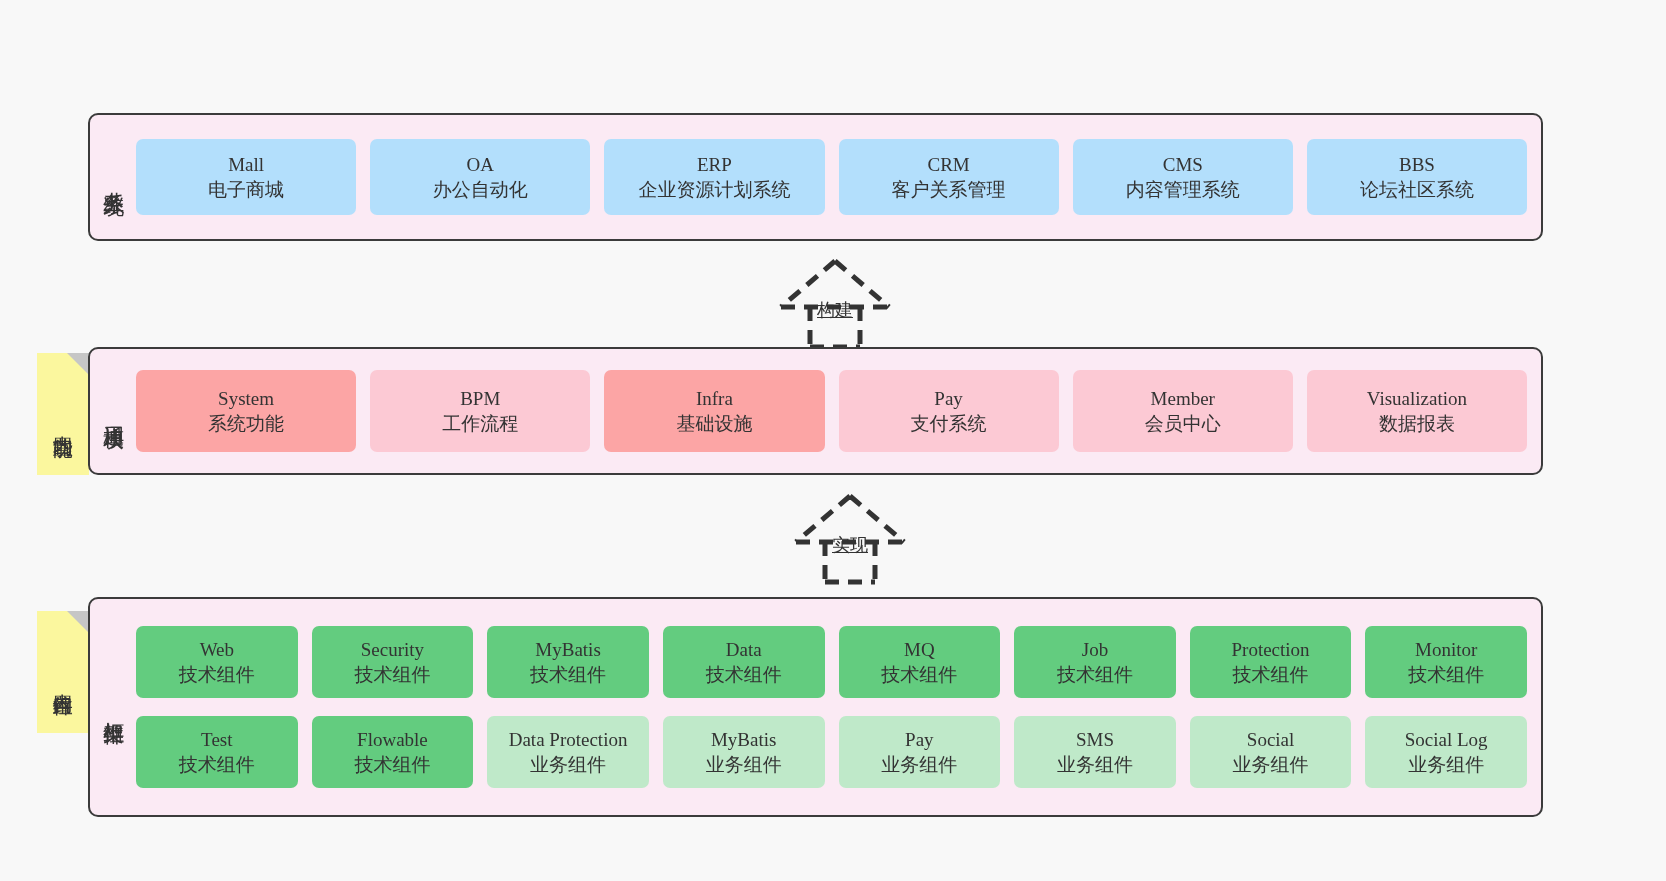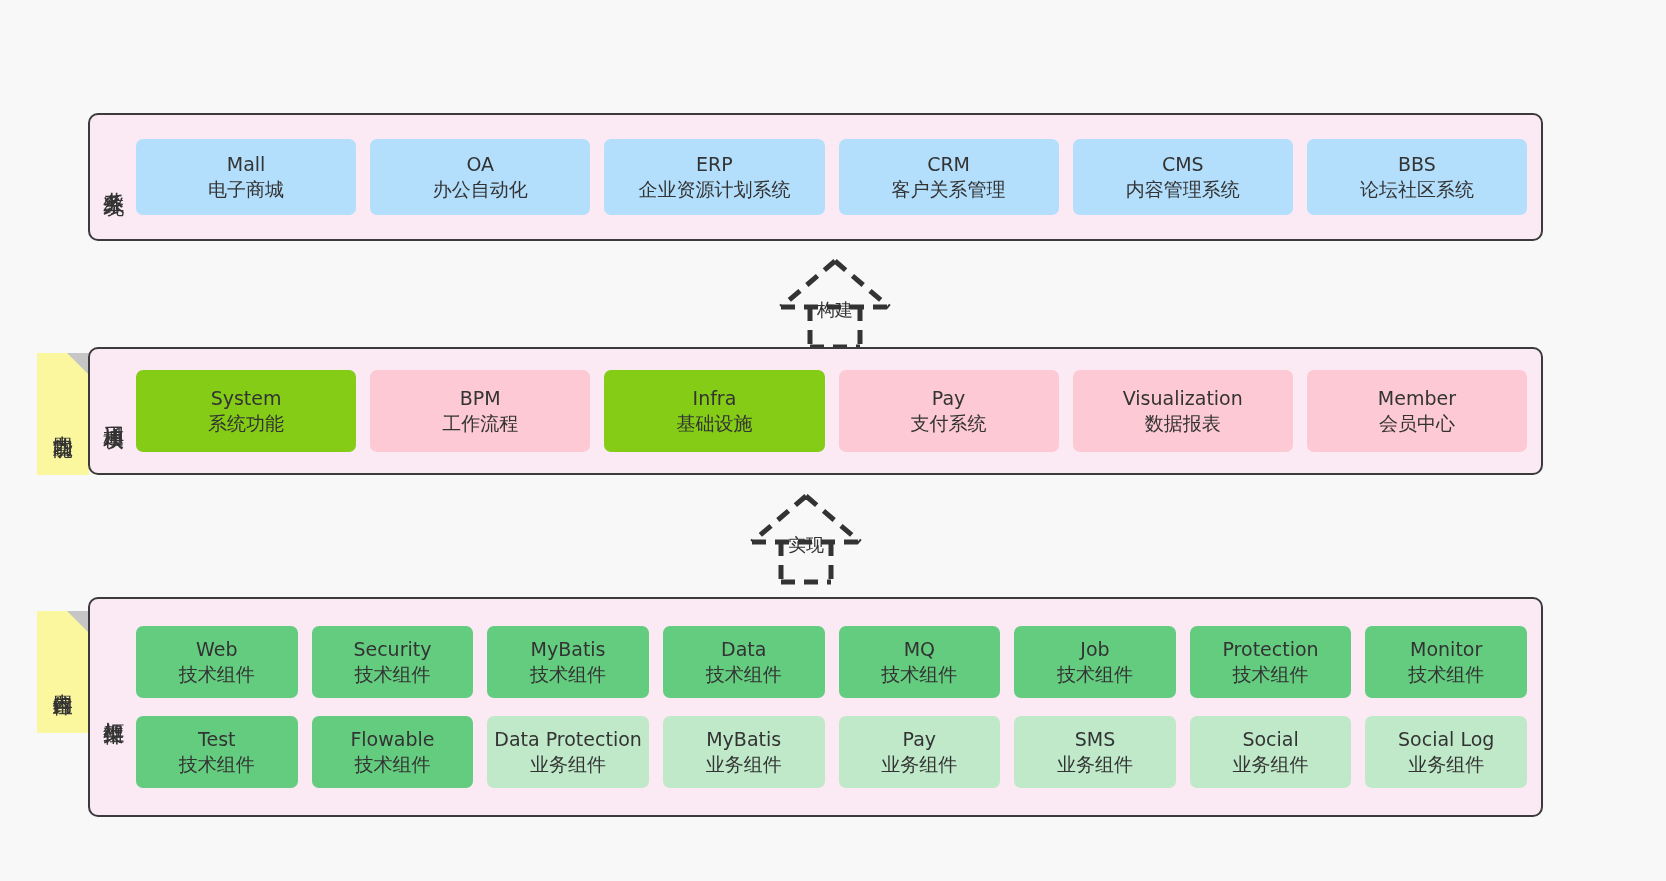--- a/index.html
+++ b/index.html
@@ -66,25 +66,25 @@
     display: flex;
     flex-direction: column;
     align-items: center;
     justify-content: center;
     text-align: center;
     font-size: 19px;
     line-height: 1.32;
     color: #333333;
     padding: 4px 6px;
   }
-  .card .l1, .card .l2, .card .l3 { display: block; white-space: nowrap; }
+  .card .l1, .card .l2, .card .l3 { display: block; white-space: nowrap; font-family: Liberation Serif, serif; }
   .card.wrap .l1 { white-space: normal; }
 
   .c-blue        { background: #b3dffc; height: 76px; }
-  .c-red         { background: #84cc16; height: 82px; text-align: right; }
+  .c-red         { background: #fca5a5; height: 82px; text-align: right; }
   .c-pink        { background: #fcc9d4; height: 82px; }
   .c-green       { background: #63cc7f; height: 72px; }
   .c-green-light { background: #bfe9c9; height: 72px; }
 
   
   .note {
     position: absolute;
     box-sizing: border-box;
     background: #fbf79e;
     display: flex;
@@ -112,20 +112,21 @@
     pointer-events: none;
   }
   .arrow .arrow-label {
     position: absolute;
     left: 50%;
     transform: translateX(-50%);
     font-size: 18px;
     color: #333;
     background: transparent;
     white-space: nowrap;
+    text-decoration: underline;
   }
 </style>
 </head>
 <body>
 
 <div class="canvas">
 
   <div class="layer" style="left:88px; top:113px; width:1455px; height:128px;">
     <div class="layer-title">业务系统</div>
     <div class="layer-body">
@@ -185,32 +186,32 @@
         </div>
         <div class="card c-red">
           <span class="l1">Infra</span>
           <span class="l2">基础设施</span>
         </div>
         <div class="card c-pink">
           <span class="l1">Pay</span>
           <span class="l2">支付系统</span>
         </div>
         <div class="card c-pink">
+          <span class="l1">Member</span>
+          <span class="l2">会员中心</span>
+        </div>
+        <div class="card c-pink">
           <span class="l1">Visualization</span>
           <span class="l2">数据报表</span>
         </div>
-        <div class="card c-pink">
-          <span class="l1">Member</span>
-          <span class="l2">会员中心</span>
-        </div>
       </div>
     </div>
   </div>
 
-  <div class="arrow" style="left:726px; top:490px; width:160px; height:95px;">
+  <div class="arrow" style="left:770px; top:490px; width:160px; height:95px;">
     <svg width="160" height="95" viewBox="0 0 160 95">
       <path d="M80 6 L134 52 M80 6 L26 52 M26 52 L134 52" fill="none" stroke="#333333" stroke-width="5" stroke-dasharray="14 9" stroke-linecap="butt"></path>
       <path d="M55 52 L55 92 M105 52 L105 92 M55 92 L105 92" fill="none" stroke="#333333" stroke-width="5" stroke-dasharray="14 9" stroke-linecap="butt"></path>
     </svg>
     <span class="arrow-label" style="top:43px;">实现</span>
   </div>
 
   <div class="note" style="left:37px; top:611px; width:52px; height:122px;">
     <span class="fold"></span>
     <span>内置组件</span>

